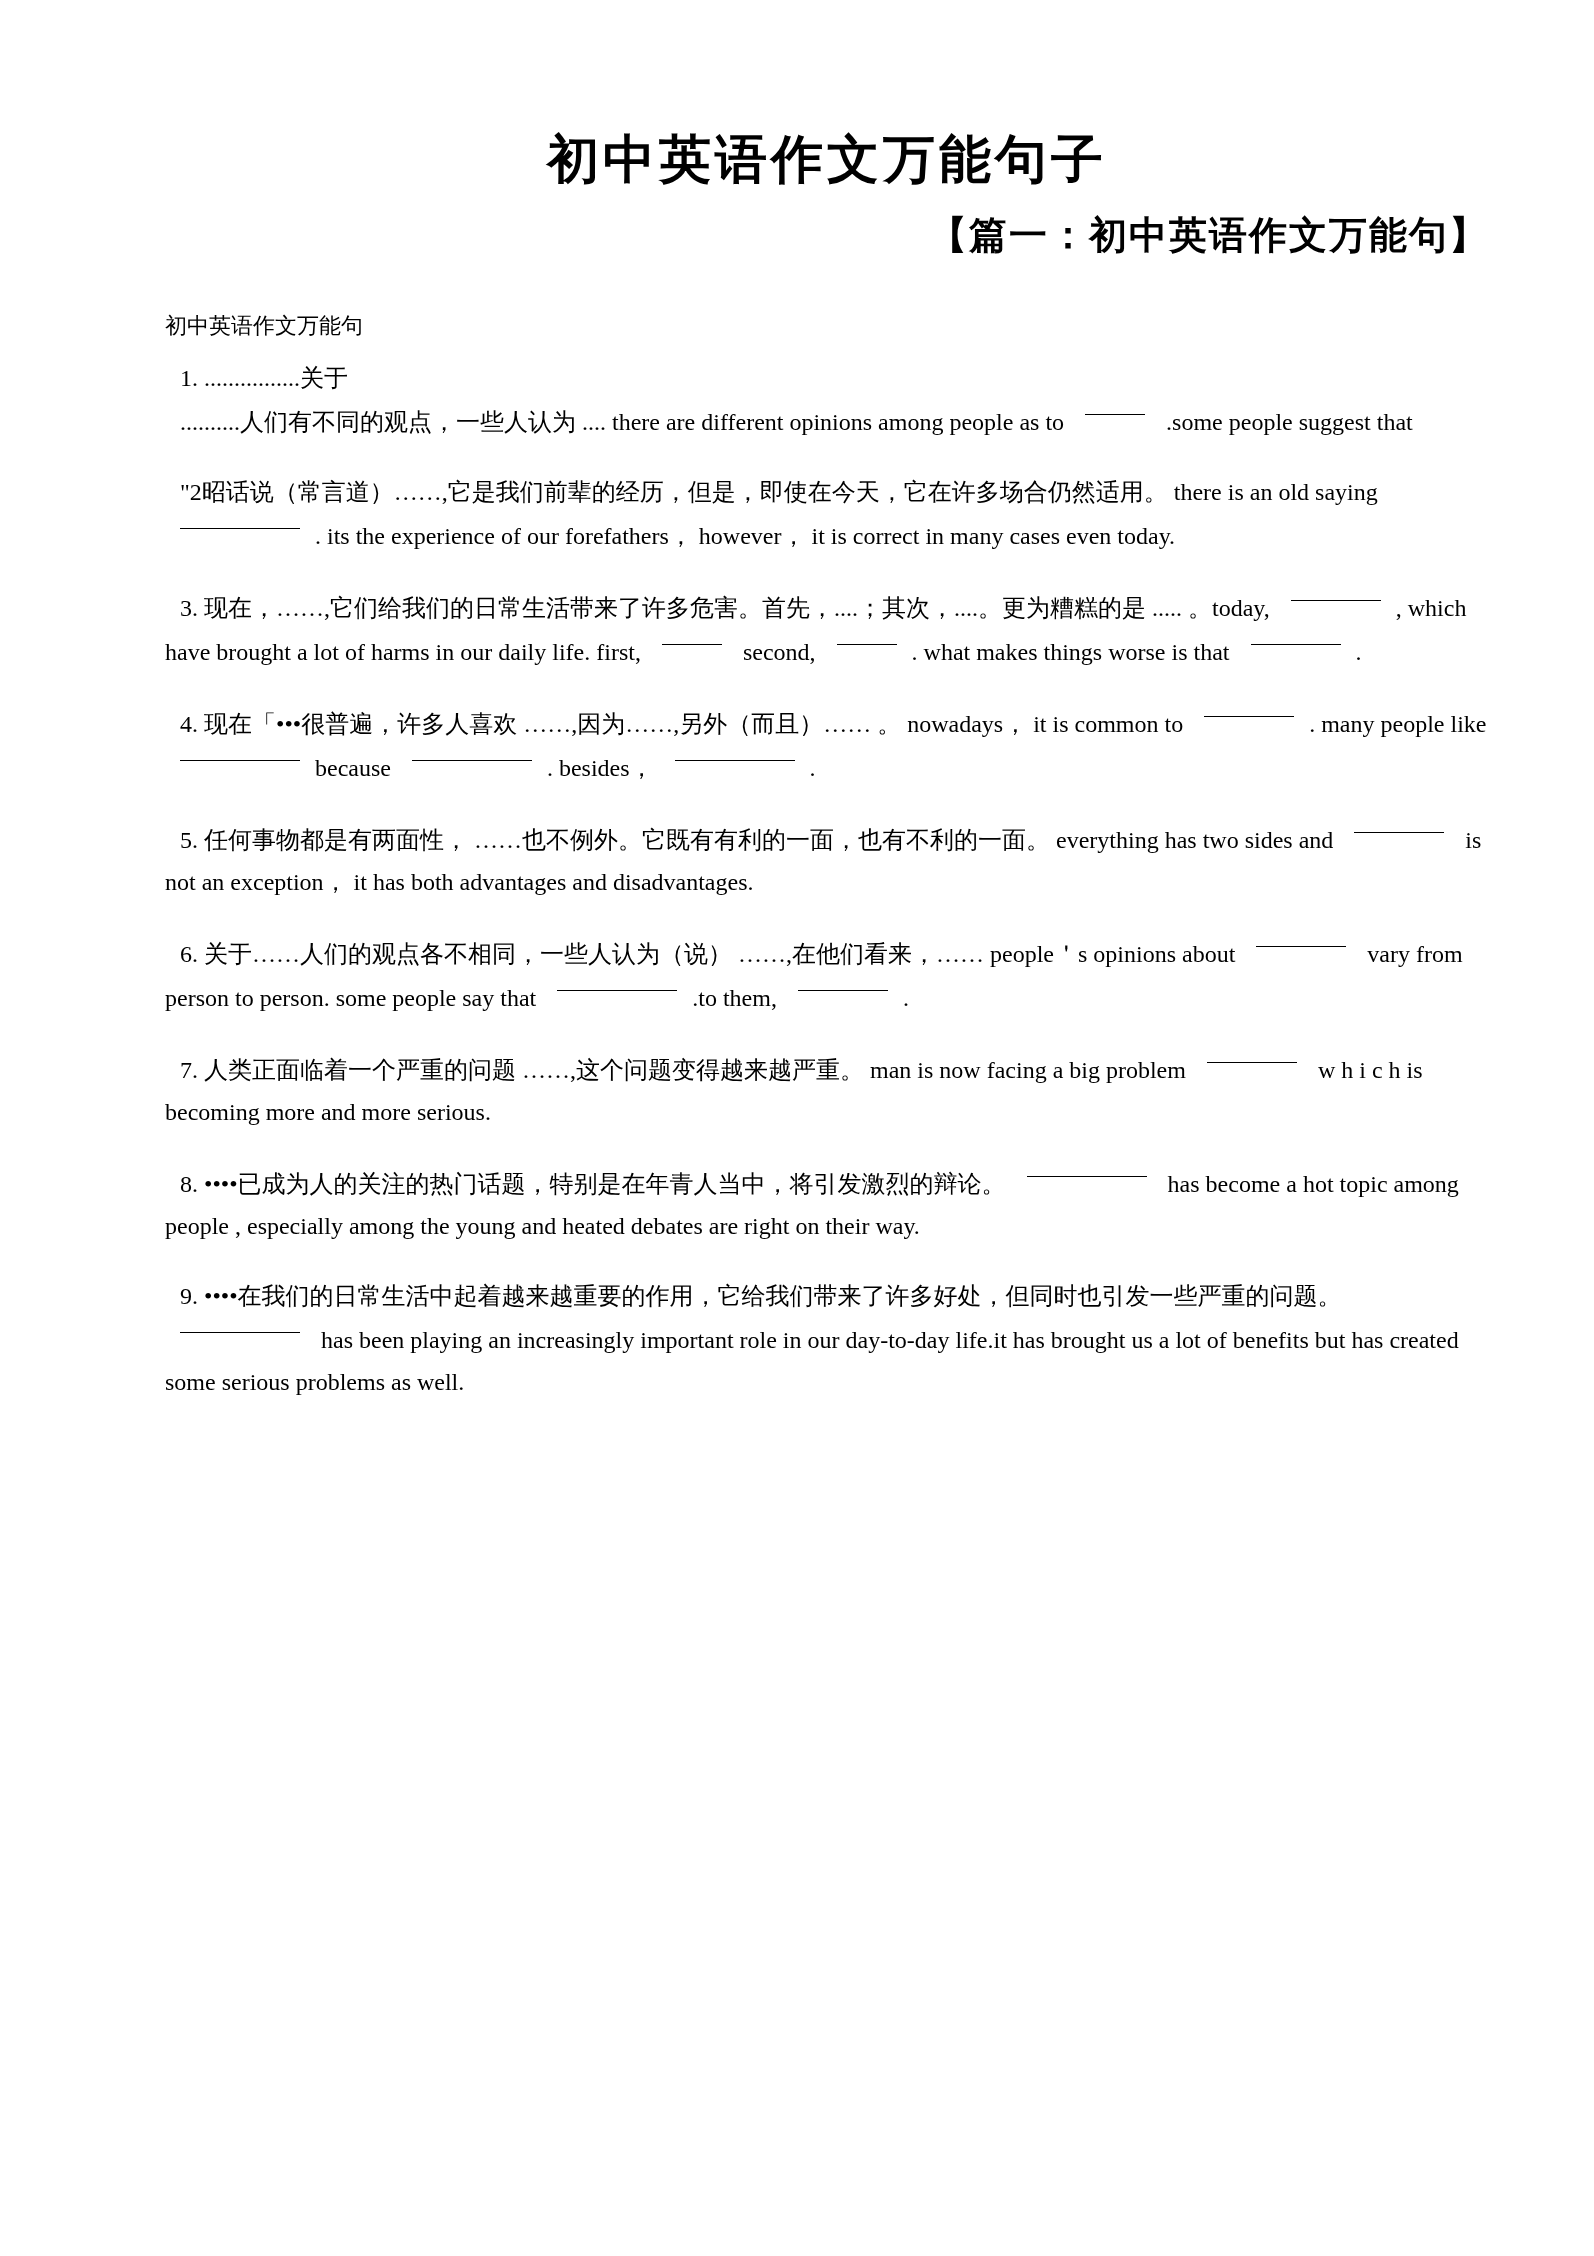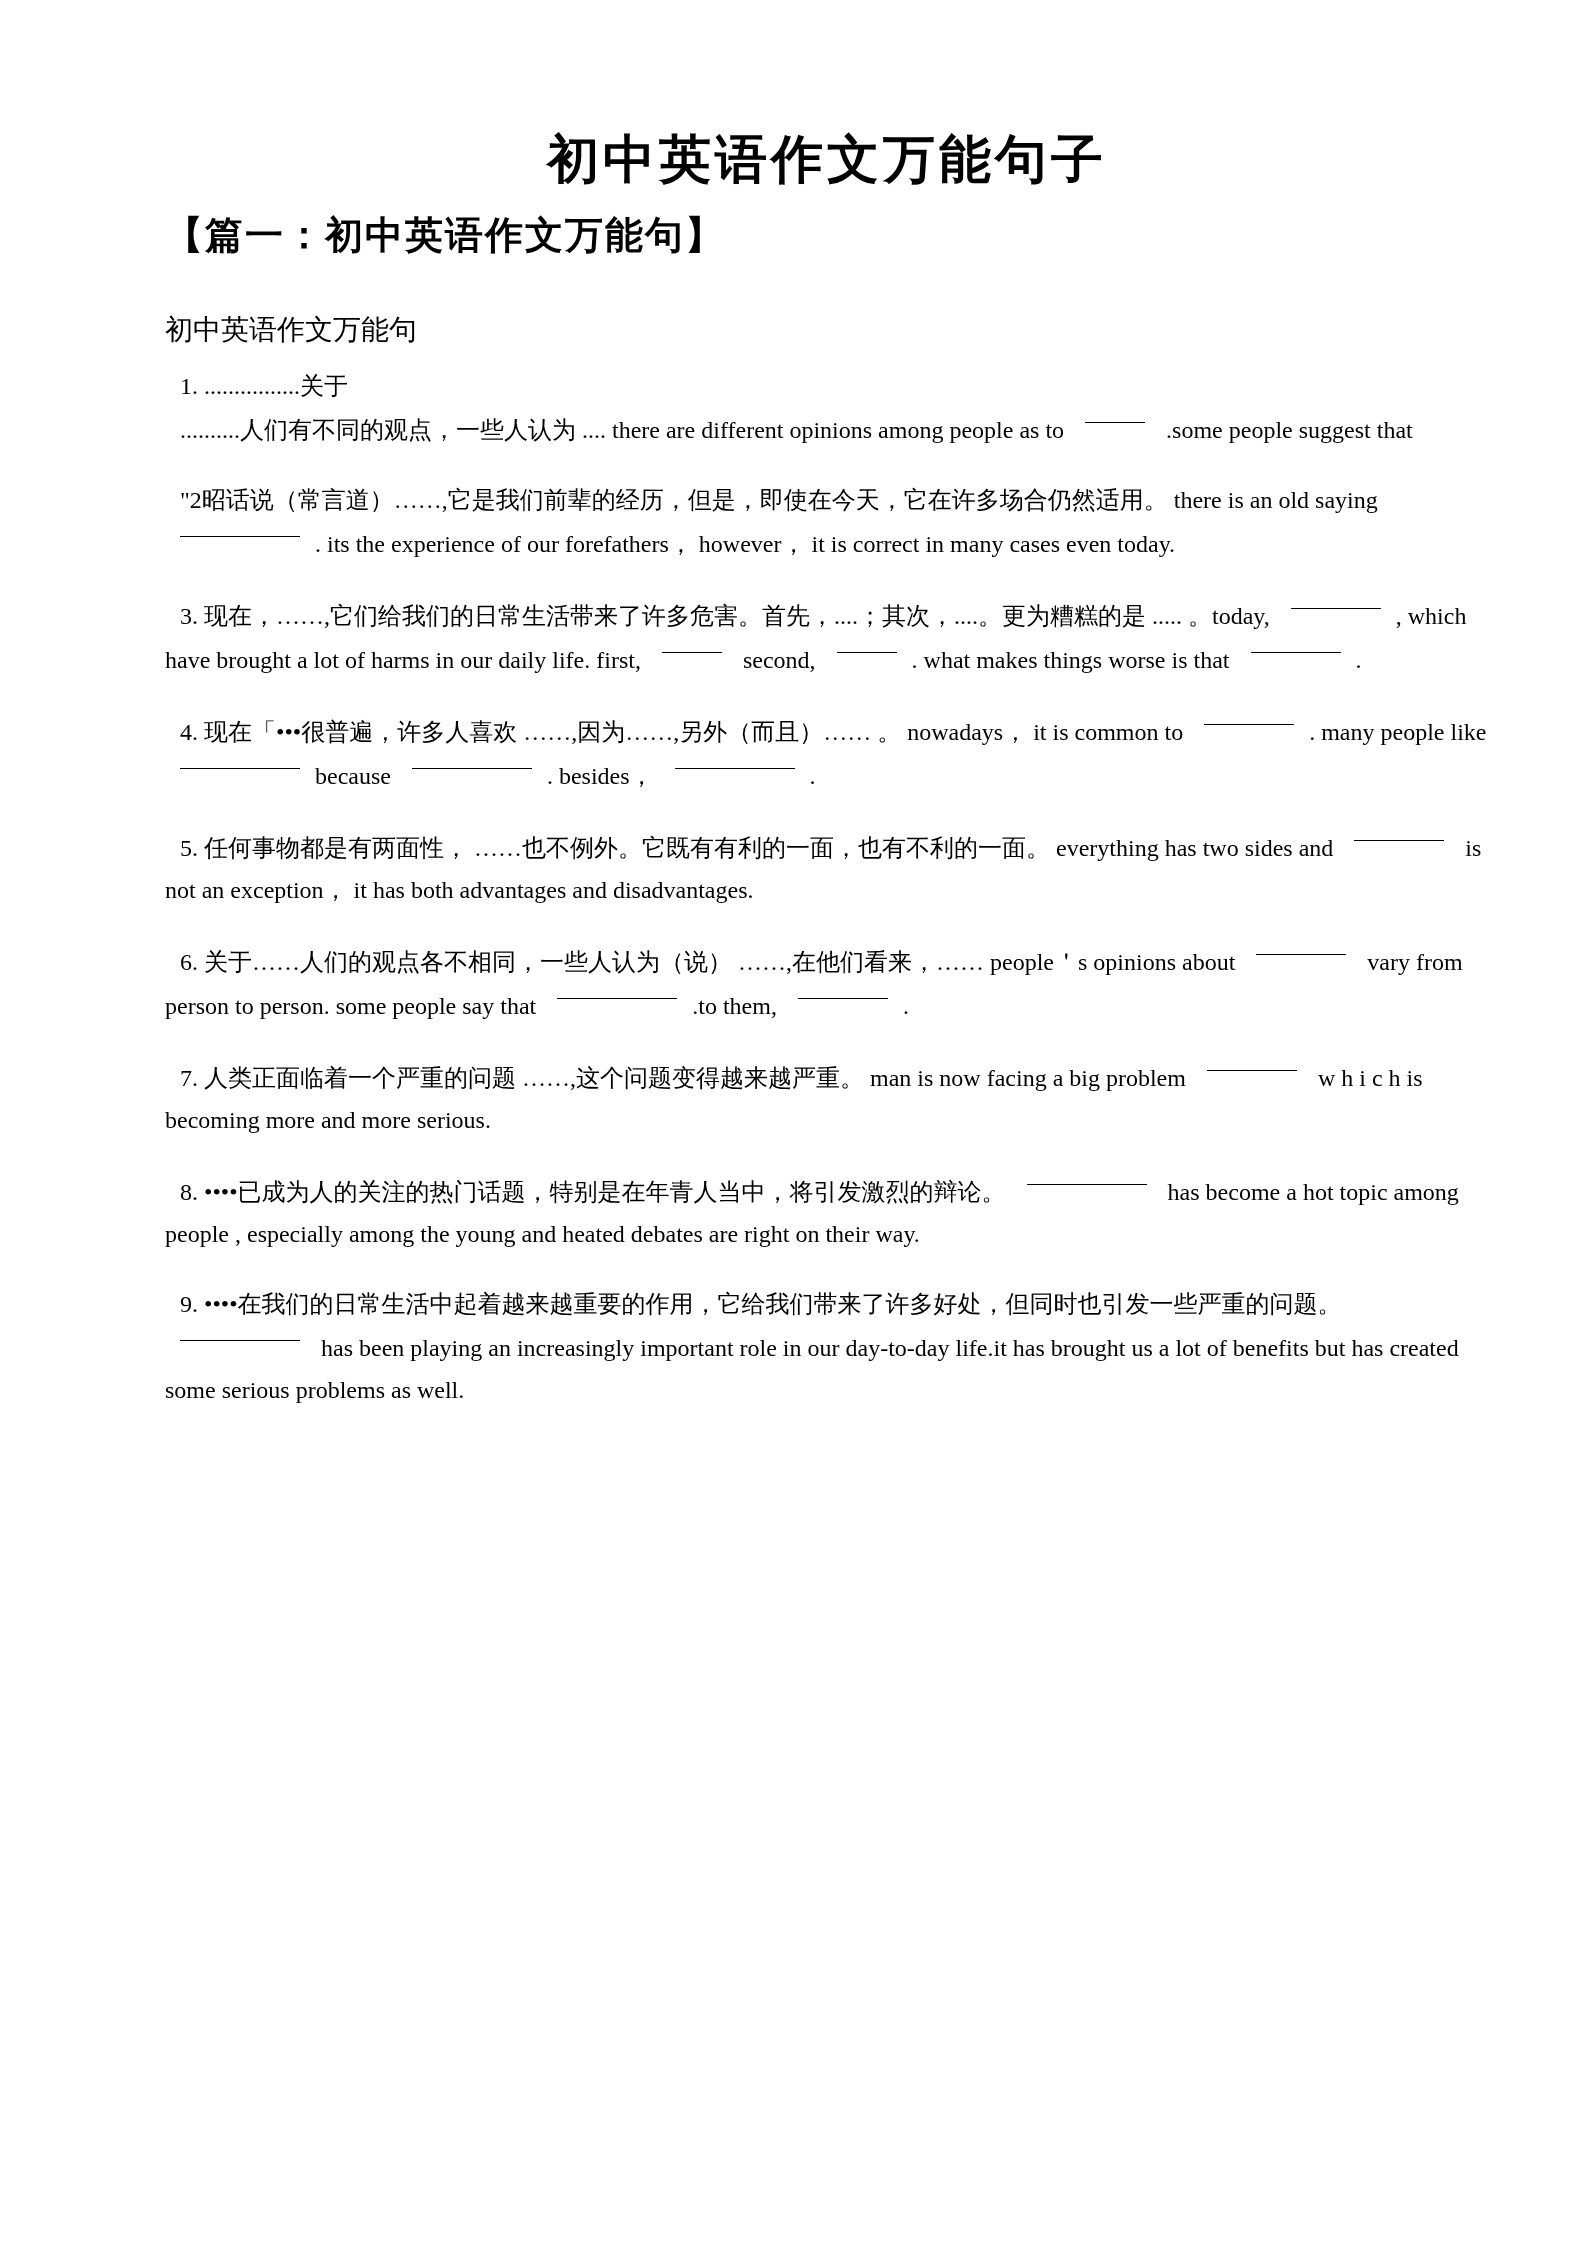--- a/index.html
+++ b/index.html
@@ -20,30 +20,30 @@
     .page-title {
       text-align: center;
       font-size: 52px;
       font-weight: bold;
       font-family: "SimHei", "黑体", sans-serif;
       margin-bottom: 12px;
       letter-spacing: 4px;
     }
 
     .page-subtitle {
-      text-align: left;
+      text-align: right;
       font-size: 38px;
       font-weight: bold;
       font-family: "SimHei", "黑体", sans-serif;
       margin-bottom: 50px;
       letter-spacing: 2px;
     }
 
     .section-title {
-      font-size: 28px;
+      font-size: 22px;
       font-weight: normal;
       margin-bottom: 16px;
       font-family: Liberation Sans, sans-serif;
     }
 
     .content-block {
       font-size: 24px;
       line-height: 1.75;
       margin-bottom: 28px;
       font-family: "SimSun", "宋体", serif;

